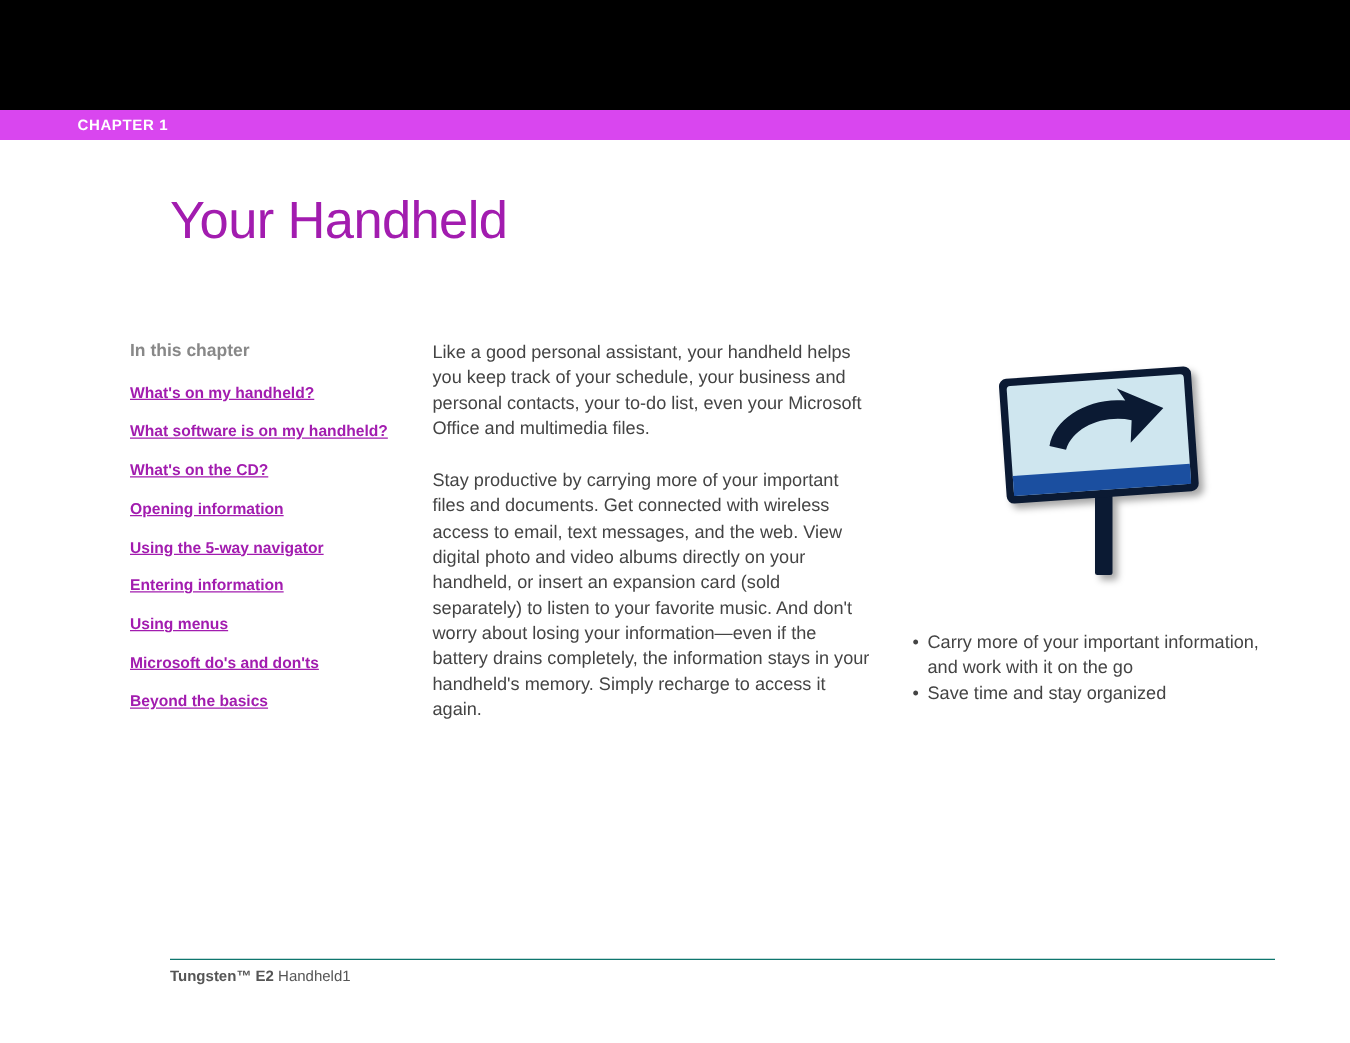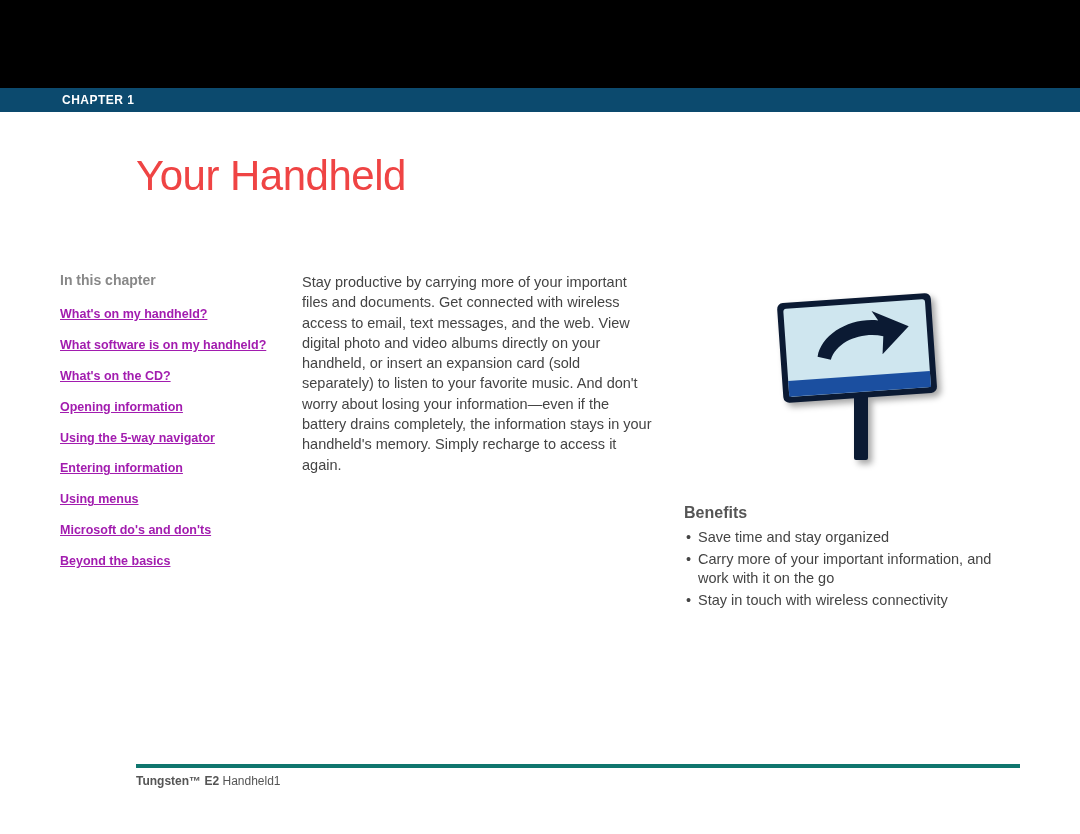--- a/index.html
+++ b/index.html
@@ -10,38 +10,38 @@
     height: 834px;
     position: relative;
     color: #333;
   }
   .top-black {
     background: #000;
     height: 88px;
     width: 100%;
   }
   .chapter-bar {
-    background: #0c4a6e;
+    background: #d946ef;
     color: #fff;
     font-weight: bold;
     font-size: 12px;
     letter-spacing: 0.5px;
     padding: 5px 0 5px 62px;
     text-transform: uppercase;
   }
   .chapter-title {
     font-size: 42px;
-    color: #ef4444;
+    color: #a21caf;
     font-weight: 400;
     padding: 40px 0 0 136px;
     letter-spacing: -0.5px;
   }
   .content {
     display: flex;
-    padding: 72px 60px 0 60px;
+    padding: 72px 60px 0 104px;
     gap: 32px;
   }
   .sidebar {
     width: 210px;
     flex-shrink: 0;
   }
   .sidebar-title {
     color: #888;
     font-size: 14px;
     font-weight: bold;
@@ -94,21 +94,21 @@
     content: "•";
     position: absolute;
     left: 2px;
     top: 0;
   }
   .footer {
     position: absolute;
     bottom: 46px;
     left: 136px;
     right: 60px;
-    border-top: 4px solid #0f766e;
+    border-top: 1px solid #0f766e;
     padding-top: 6px;
     font-size: 12px;
     color: #555;
     display: flex;
   }
   .footer .product strong { font-weight: bold; }
   svg.sign-icon { filter: drop-shadow(4px 4px 3px rgba(0,0,0,0.35)); }
 </style>
 </head>
 <body>
@@ -128,20 +128,21 @@
     <a class="toc-link">What's on the CD?</a>
     <a class="toc-link">Opening information</a>
     <a class="toc-link">Using the 5-way navigator</a>
     <a class="toc-link">Entering information</a>
     <a class="toc-link">Using menus</a>
     <a class="toc-link">Microsoft do's and don'ts</a>
     <a class="toc-link">Beyond the basics</a>
   </aside>
 
   <div class="body-col">
+    <p>Like a good personal assistant, your handheld helps you keep track of your schedule, your business and personal contacts, your to-do list, even your Microsoft Office and multimedia files.</p>
     <p>Stay productive by carrying more of your important files and documents. Get connected with wireless access to email, text messages, and the web. View digital photo and video albums directly on your handheld, or insert an expansion card (sold separately) to listen to your favorite music. And don't worry about losing your information—even if the battery drains completely, the information stays in your handheld's memory. Simply recharge to access it again.</p>
   </div>
 
   <div class="right-col">
     <div class="sign-wrap">
       <svg class="sign-icon" width="190" height="200" viewBox="0 0 190 200">
 
         <rect x="92" y="118" width="14" height="70" fill="#0b1a33" rx="2"></rect>
 
         <g transform="rotate(-4 95 75)">
@@ -149,25 +150,23 @@
           <rect x="24" y="32" width="142" height="88" rx="3" fill="#cfe6ef"></rect>
           <rect x="24" y="104" width="142" height="16" fill="#1b4fa0"></rect>
 
           <g fill="#0b1a33">
             <path d="M55 82 C 60 60, 90 45, 118 50 L 112 40 L 148 58 L 120 84 L 122 66 C 100 60, 75 68, 68 86 Z"></path>
           </g>
         </g>
       </svg>
     </div>
 
-    <div class="benefits-title">Benefits</div>
     <ul class="benefits-list">
+      <li>Carry more of your important information, and work with it on the go</li>
       <li>Save time and stay organized</li>
-      <li>Carry more of your important information, and work with it on the go</li>
-      <li>Stay in touch with wireless connectivity</li>
     </ul>
   </div>
 
 </div>
 
 <div class="footer">
   <div class="product">
     <strong>Tungsten™ E2</strong><span> Handheld</span>
   </div>
   <div>1</div>

